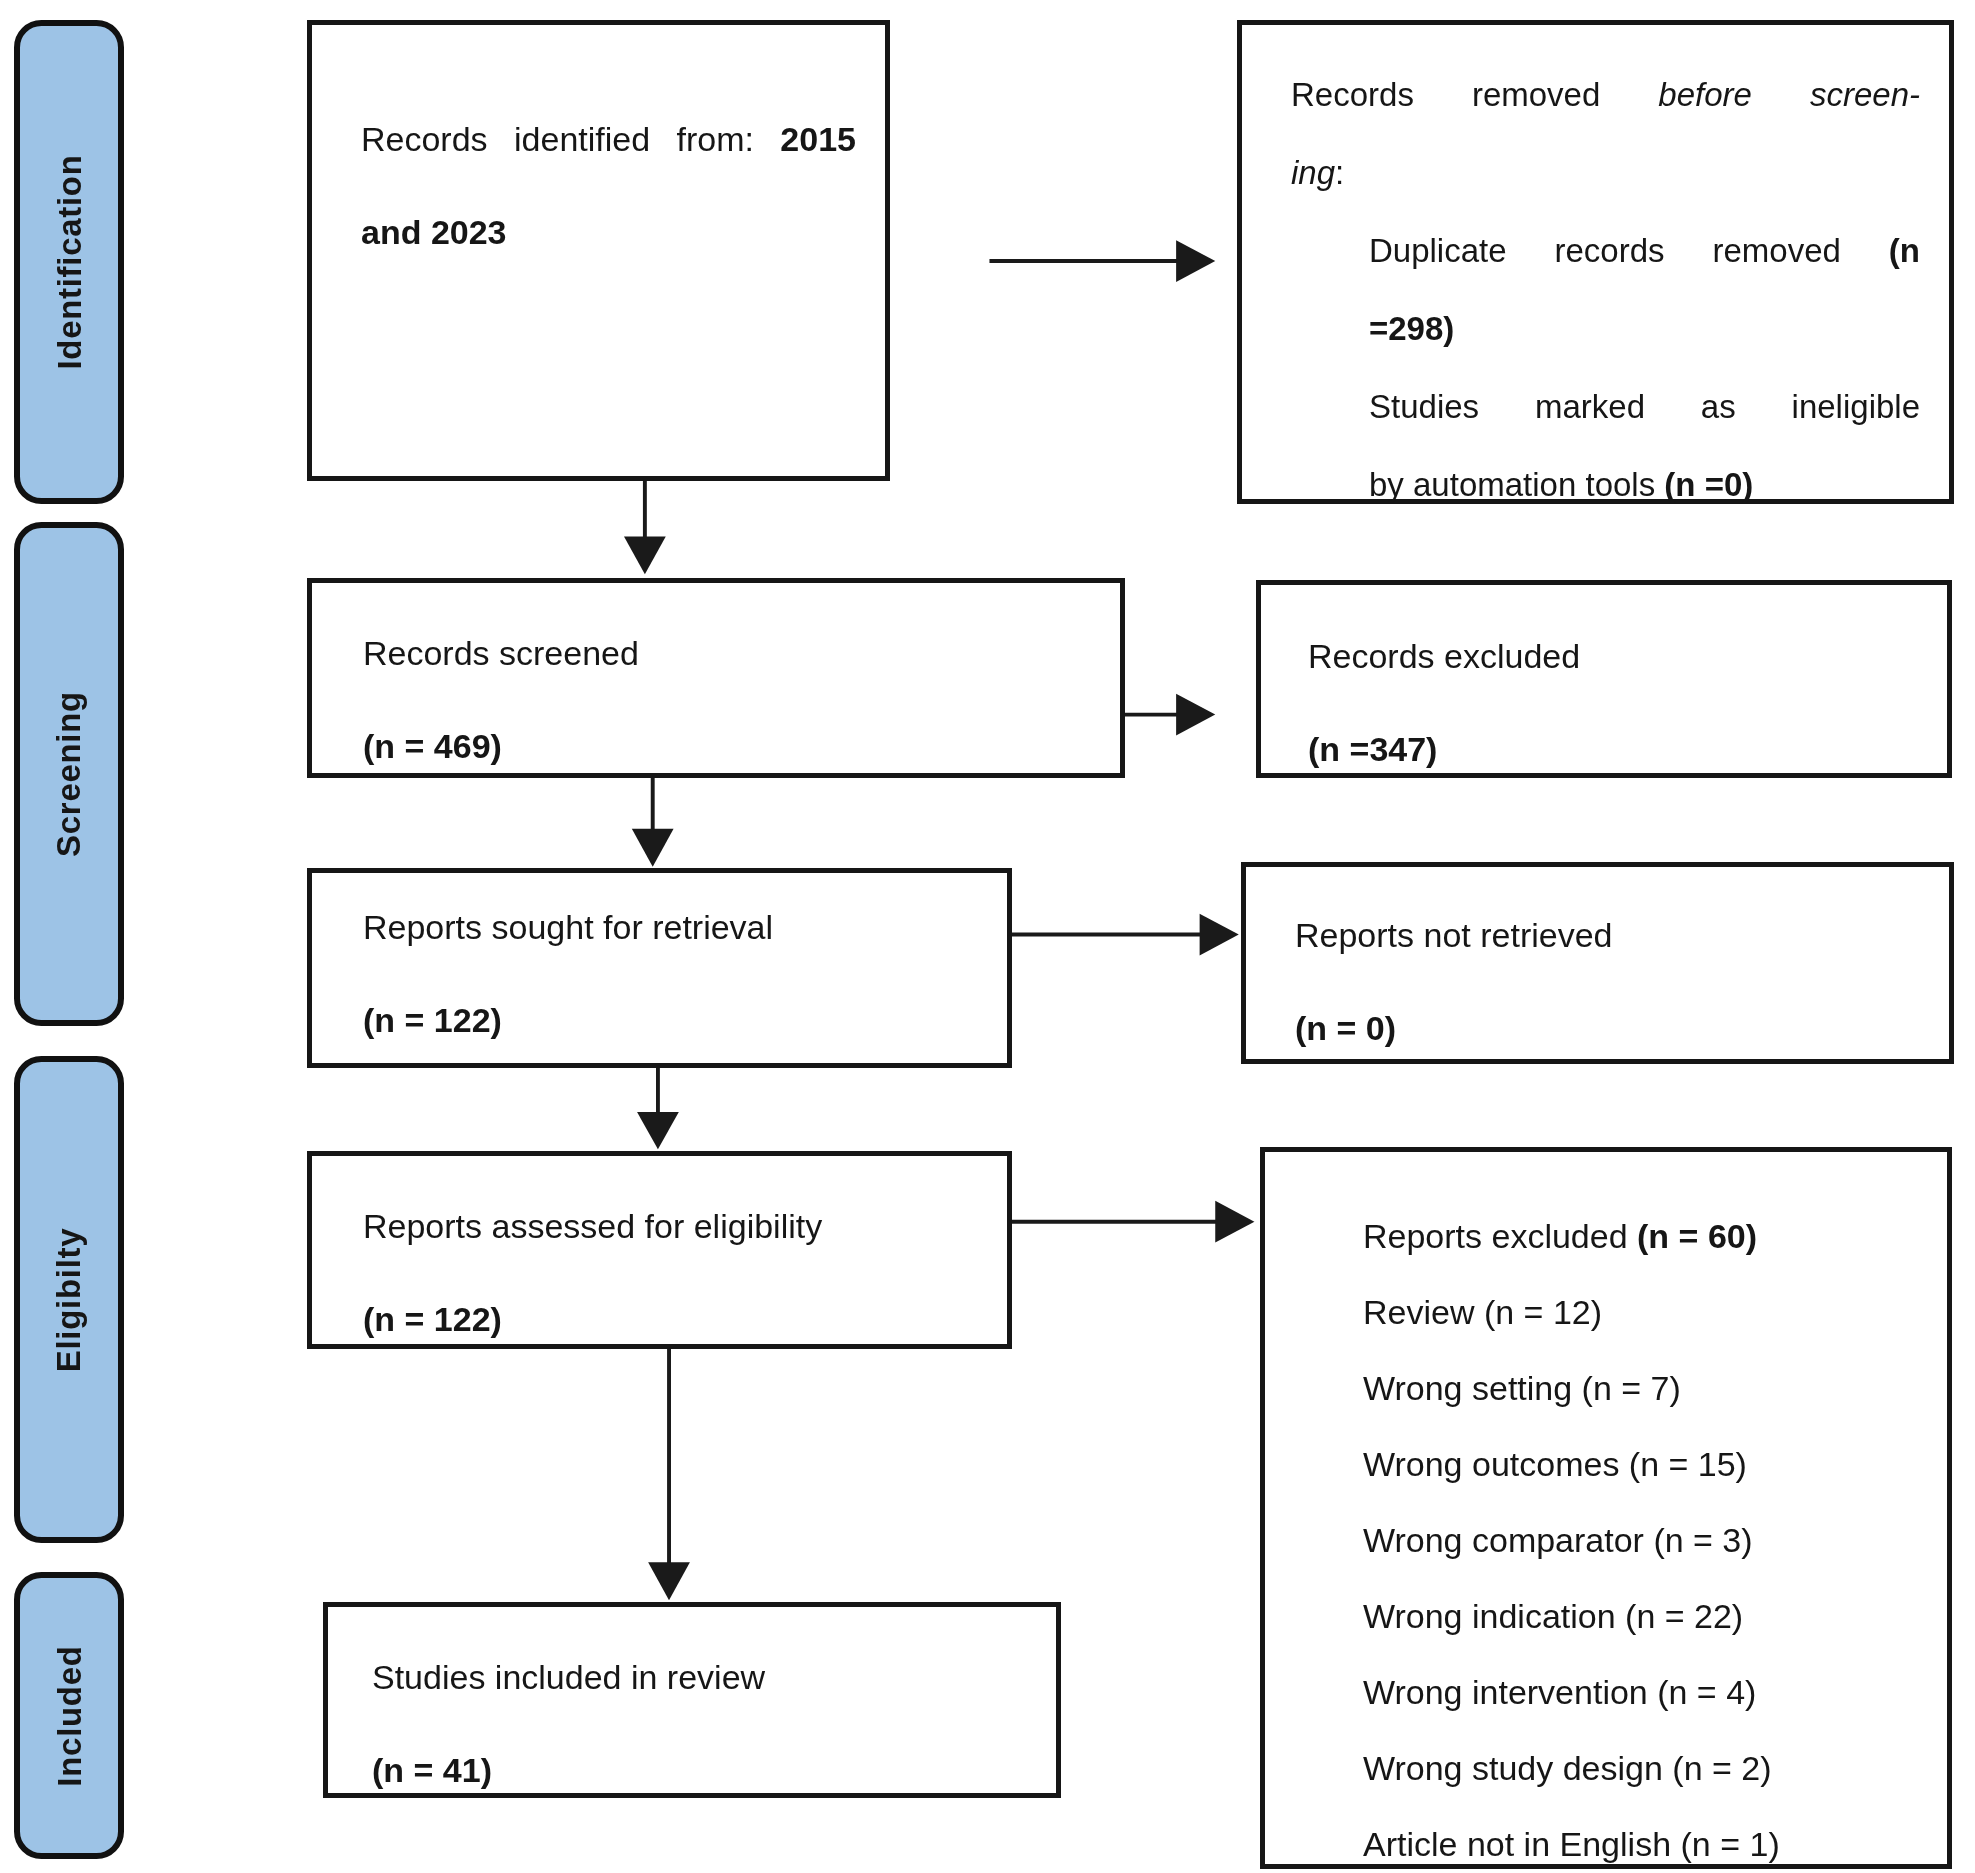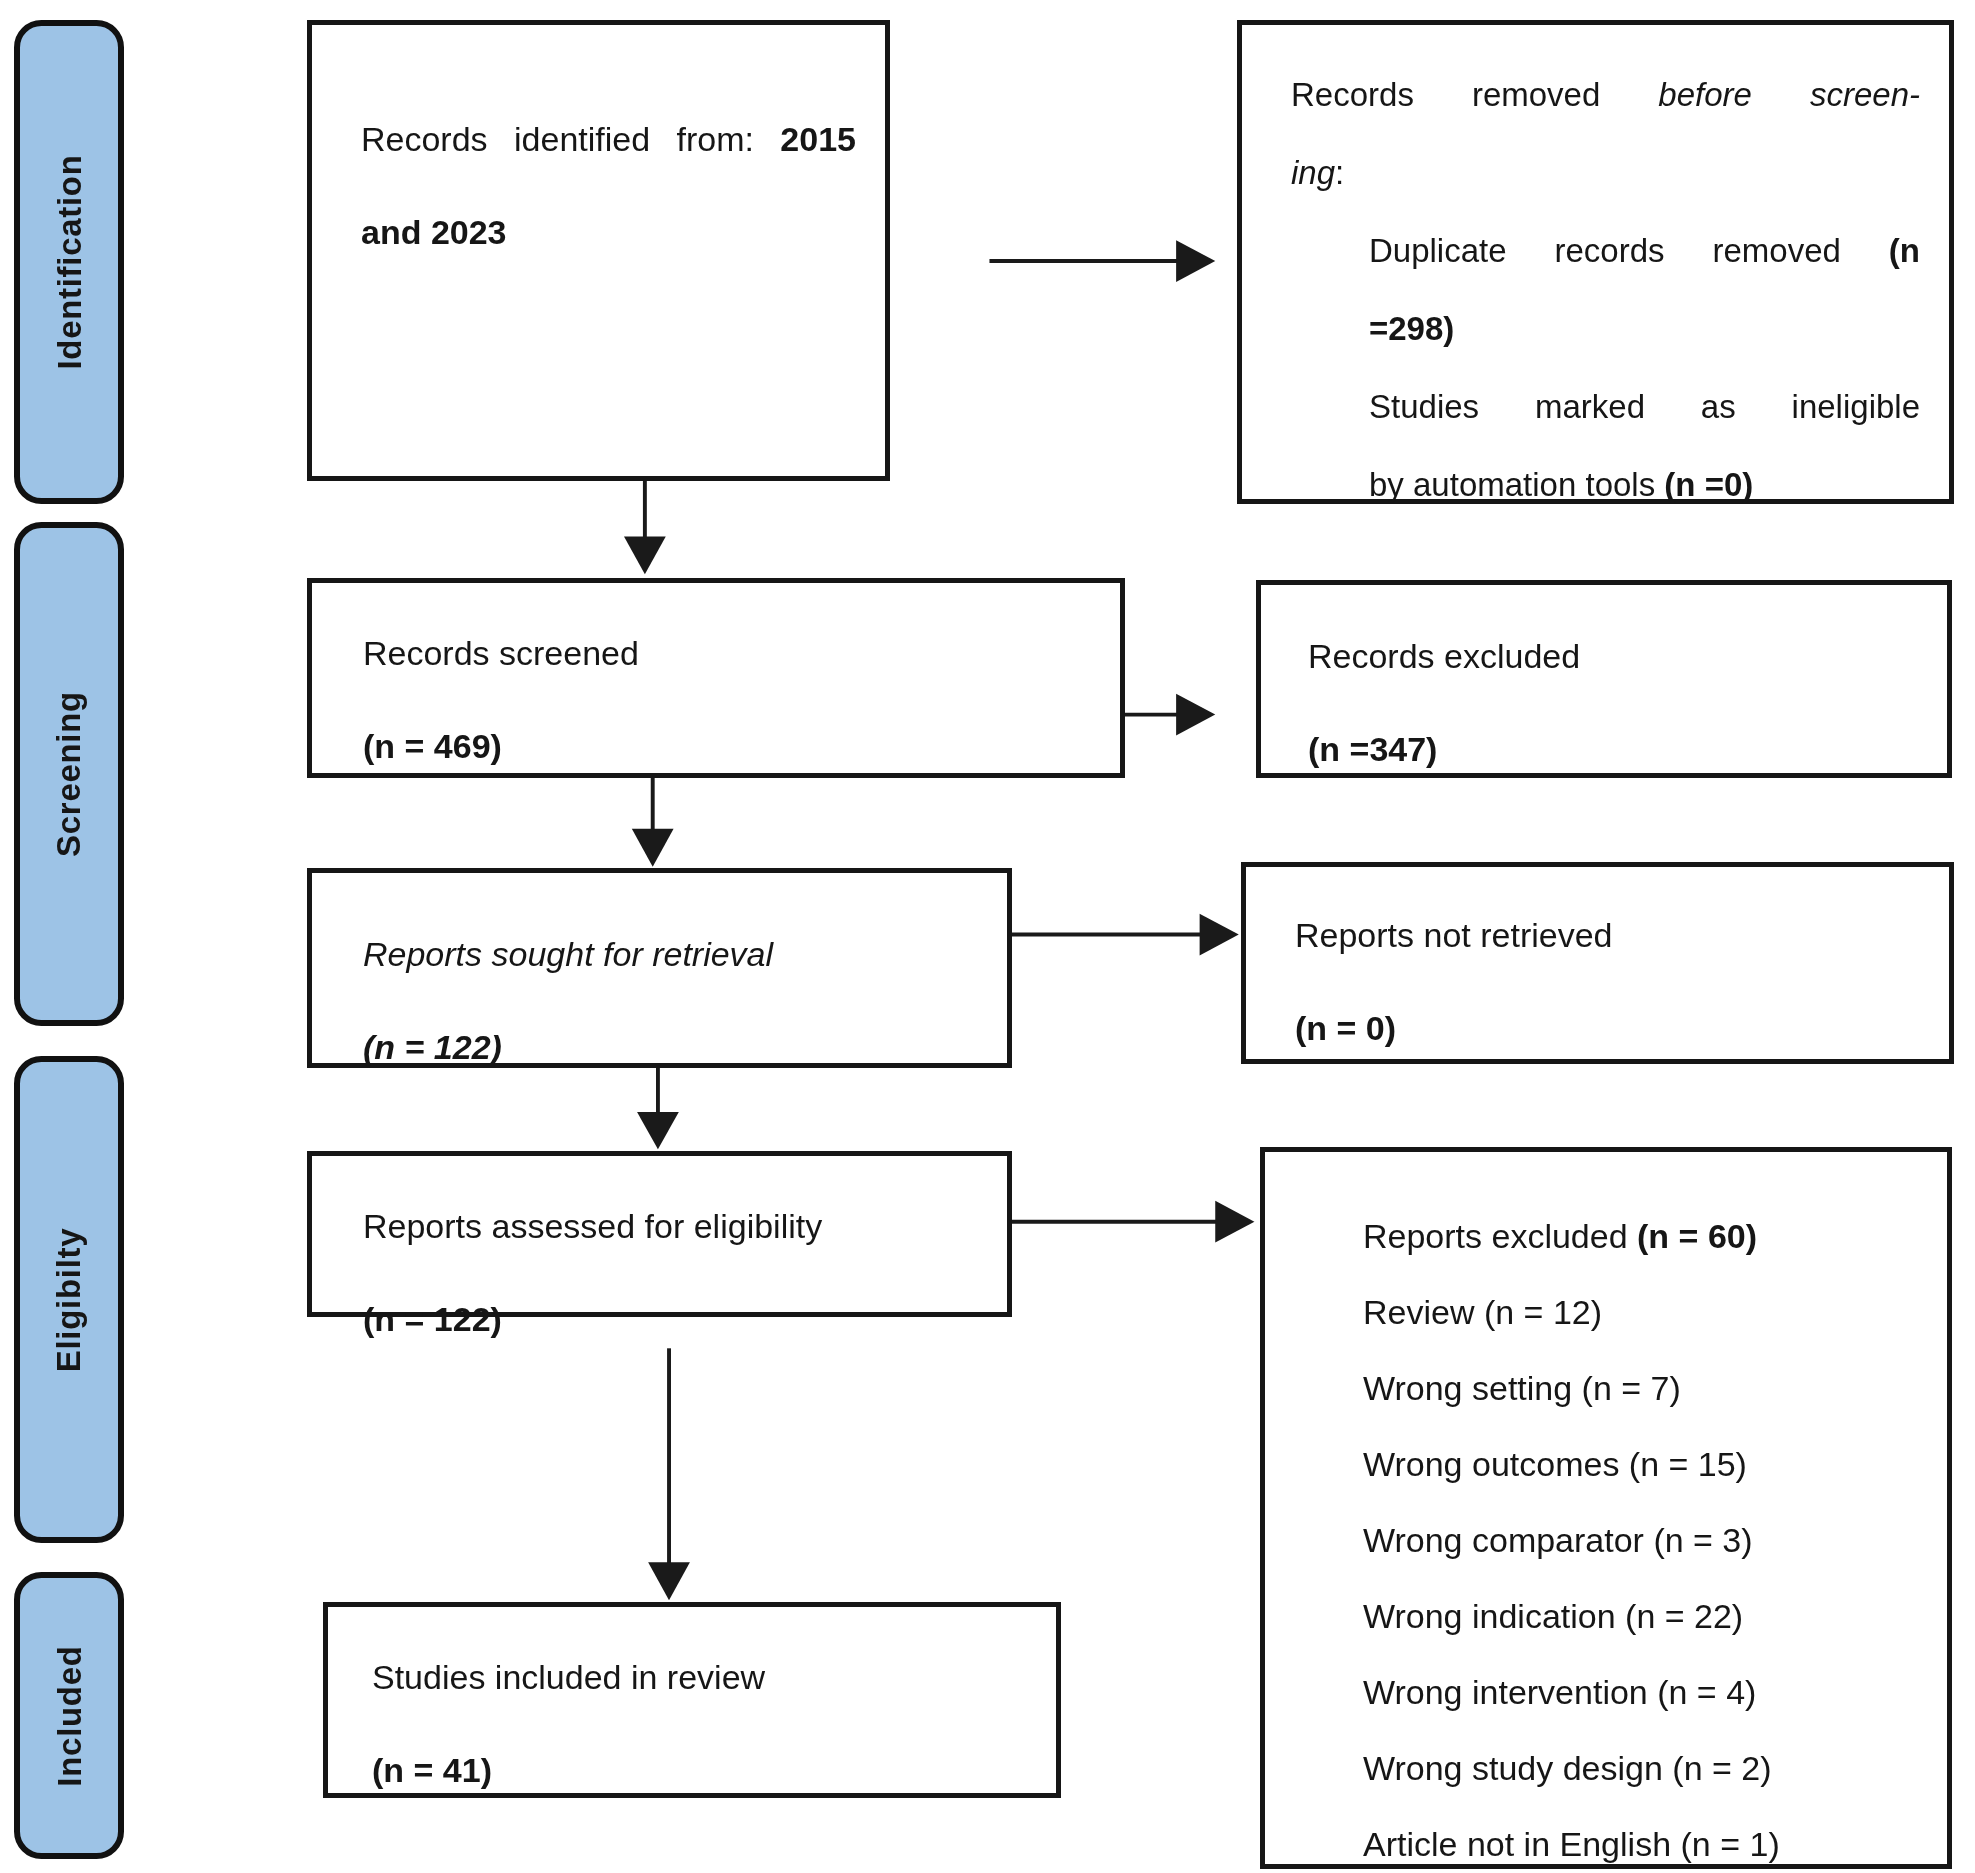--- a/index.html
+++ b/index.html
@@ -41,21 +41,21 @@
   }
   .line{font-size:34px;line-height:93px;white-space:nowrap;}
   .justify{text-align:justify;text-align-last:justify;white-space:normal;}
   .indent{margin-left:78px;}
   b{font-weight:bold;}
   i{font-style:italic;}
 
   .box-a{padding:68px 29px 0 49px;}
   .box-a .line{line-height:93px;}
   .box-b{padding:23.5px 26px 0 51px;}
-  .box-c{padding:35px 26px 0 51px;font-style:italic;}
+  .box-c{padding:8px 26px 0 51px;}
   .box-d{padding:23.5px 26px 0 51px;}
   .box-e{padding:23.5px 26px 0 44px;}
   .box-r1{padding:31px 29px 0 49px;}
   .box-r1 .line{font-size:33px;line-height:78px;}
   .box-r2{padding:25px 26px 0 47px;}
   .box-r3{padding:22px 26px 0 49px;}
   .box-r4{padding:46px 26px 0 98px;}
   .box-r4 .line{line-height:76px;}
 </style>
 </head>
@@ -119,21 +119,21 @@
   <div class="fbox box-b" style="left:307px;top:578px;width:818px;height:200px;">
     <div class="line"><span>Records screened</span></div>
     <div class="line"><b>(n = 469)</b></div>
   </div>
 
   <div class="fbox box-c" style="left:307px;top:868px;width:705px;height:200px;">
     <div class="line"><span>Reports sought for retrieval</span></div>
     <div class="line"><b>(n = 122)</b></div>
   </div>
 
-  <div class="fbox box-d" style="left:307px;top:1151px;width:705px;height:166px;">
+  <div class="fbox box-d" style="left:307px;top:1151px;width:705px;height:198px;">
     <div class="line"><span>Reports assessed for eligibility</span></div>
     <div class="line"><b>(n = 122)</b></div>
   </div>
 
   <div class="fbox box-e" style="left:323px;top:1602px;width:738px;height:196px;">
     <div class="line"><span>Studies included in review</span></div>
     <div class="line"><b>(n = 41)</b></div>
   </div>
 
   <div class="fbox box-r1" style="left:1237px;top:19.6px;width:717px;height:484px;">

